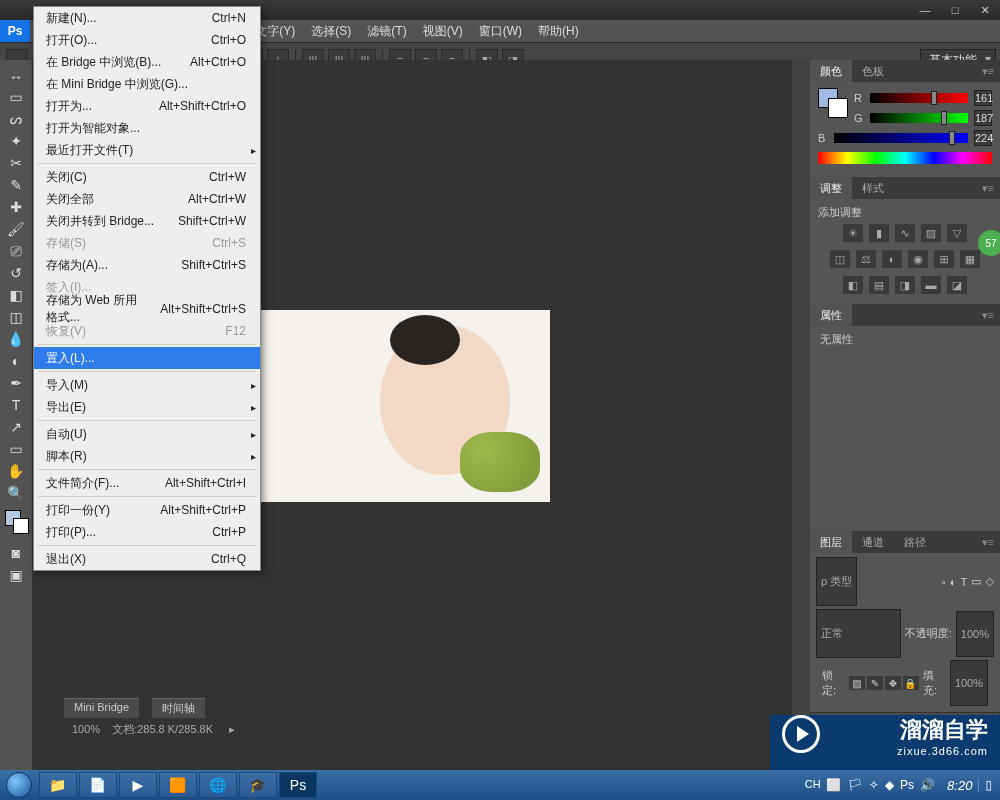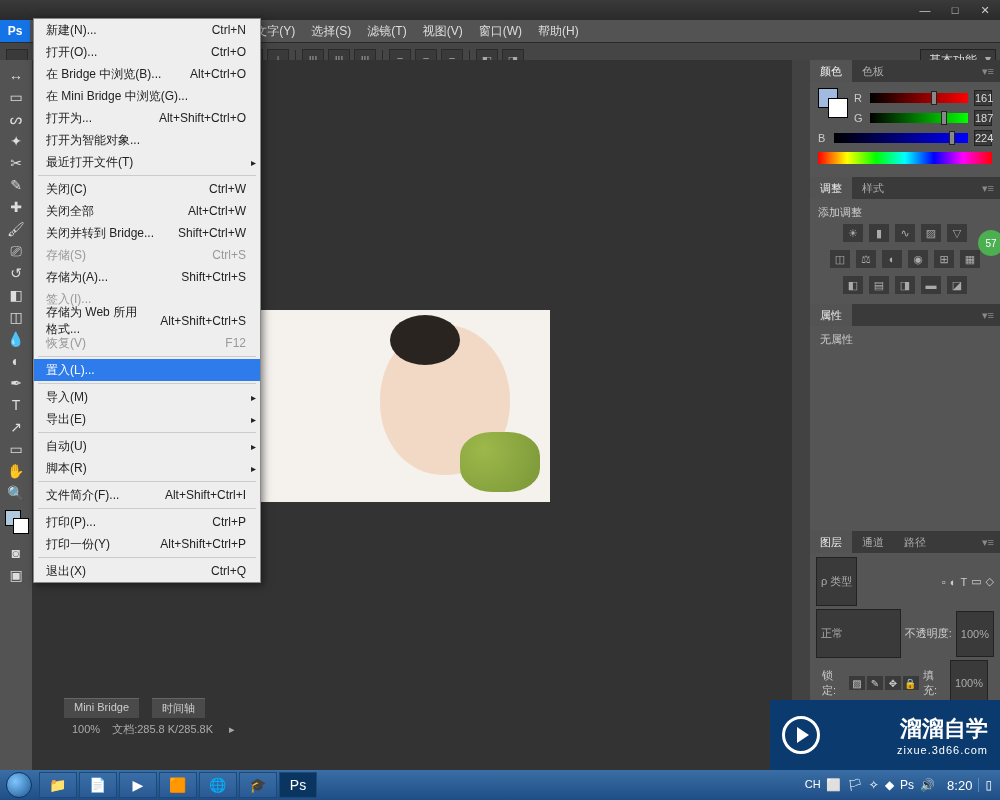--- a/index.html
+++ b/index.html
@@ -68,47 +68,47 @@
 .layer-row .lock { margin-left: auto; color: #999; }
 .layer-bottom { margin-top:auto; height:24px; background:#3a3a3a; display:flex; justify-content:flex-end; gap:4px; padding:0 4px; align-items:center; }
 .layer-bottom span { width:18px; height:16px; background:#4a4a4a; display:flex; align-items:center; justify-content:center; font-size:10px; color:#999; }
 .dropdown { background:#3a3a3a; border:1px solid #222; color:#aaa; font-size:11px; padding:16px 4px; }
 
 .status { position:absolute; bottom:30px; left:32px; right:208px; height:22px; background:#333; color:#aaa; font-size:11px; display:flex; align-items:center; padding:0 8px; gap:12px; }
 .tabs-row { position:absolute; bottom:52px; left:32px; height:20px; display:flex; gap:13px; }
 .doc-tab { background:#4a4a4a; color:#ccc; font-size:11px; padding:2px 10px; border-top:1px solid #666; }
 
 
-.dropdown-menu { position: absolute; top: 18px; left: 33px; width: 228px; background: #eee; color: #222; font-size: 12px; z-index: 100; border: 1px solid #888; box-shadow: 2px 2px 8px rgba(0,0,0,.5); }
+.dropdown-menu { position: absolute; top: 6px; left: 33px; width: 228px; background: #eee; color: #222; font-size: 12px; z-index: 100; border: 1px solid #888; box-shadow: 2px 2px 8px rgba(0,0,0,.5); }
 .dd-row { display: flex; align-items: center; height: 22px; padding: 0 14px 0 12px; cursor: default; position: relative; }
 .dd-row.highlight { background: #2e7bec; color: #fff; }
 .dd-row.disabled { color: #999; }
 .dd-row .dd-label { flex: 1; }
 .dd-row .dd-short { margin-left: 12px; color: inherit; }
 .dd-row.sub:after { content: "▸"; position: absolute; right: 4px; font-size: 10px; }
 .dd-sep { height: 1px; background: #ccc; margin: 2px 4px; }
 
 
-.watermark { position: absolute; bottom: 30px; right: 0; width: 230px; height: 70px; background: #0a3a6e; color: #fff; display: flex; align-items: center; padding: 0 12px; justify-content: space-between; }
+.watermark { position: absolute; bottom: 30px; right: 0; width: 230px; height: 55px; background: #0a3a6e; color: #fff; display: flex; padding: 0 12px; justify-content: space-between; }
 .watermark .logo { width: 38px; height: 38px; border: 3px solid #fff; border-radius: 50%; display:flex; align-items:center; justify-content:center; }
 .watermark .logo:after { content:""; border-left:12px solid #fff; border-top:8px solid transparent; border-bottom:8px solid transparent; margin-left:3px; }
 .watermark .txt { text-align: right; }
 .watermark .big { font-size: 22px; font-weight: bold; }
 .watermark .small { font-size: 11px; letter-spacing: 1px; }
 
 .green-dot { position:absolute; top:230px; right:-4px; width:26px; height:26px; background:#4caf50; border-radius:50%; color:#fff; font-size:10px; display:flex; align-items:center; justify-content:center; }
 
 
 .taskbar { position: absolute; bottom: 0; left: 0; right: 0; height: 30px; background: linear-gradient(to bottom, #3a6ea5, #1f4e87); display: flex; align-items: center; }
 .start { width: 38px; height: 30px; display: flex; align-items: center; justify-content: center; }
 .start .orb { width: 26px; height: 26px; border-radius: 50%; background: radial-gradient(circle at 35% 35%, #7fc5ff, #1a5490); border:1px solid #0a3560; }
 .tb-btn { width: 38px; height: 26px; margin: 0 1px; background: linear-gradient(to bottom, #3a6ea5, #2a5a95); border: 1px solid #1a4a7a; display: flex; align-items: center; justify-content: center; color: #fff; font-size: 14px; }
 .tray { margin-left: auto; display: flex; align-items: flex-start; gap: 6px; padding: 0 8px; color: #fff; font-size: 11px; }
 .tray .icon { font-size: 12px; }
-.clock { font-size: 13px; margin-left: 6px; }
+.clock { font-size: 13px; margin-left: 6px; font-style: italic; }
 
 .opt-sep { width:1px; height:20px; background:#2a2a2a; margin:0 4px; }
 .lock-row { display:flex; align-items:center; gap:2px; padding:2px 6px; font-size:11px; }
 .lock-row span.ic { width:16px; height:14px; background:#3a3a3a; display:flex; align-items:center; justify-content:center; font-size:10px; }
 </style>
 </head>
 <body>
 
 <div class="titlebar">
   <div class="win-btn">—</div>
@@ -235,26 +235,26 @@
     <div class="dd-row sub">
       <span class="dd-label">脚本(R)</span>
     </div>
     <div class="dd-sep"></div>
     <div class="dd-row">
       <span class="dd-label">文件简介(F)...</span>
       <span class="dd-short">Alt+Shift+Ctrl+I</span>
     </div>
     <div class="dd-sep"></div>
     <div class="dd-row">
+      <span class="dd-label">打印一份(Y)</span>
+      <span class="dd-short">Alt+Shift+Ctrl+P</span>
+    </div>
+    <div class="dd-row">
       <span class="dd-label">打印(P)...</span>
       <span class="dd-short">Ctrl+P</span>
-    </div>
-    <div class="dd-row">
-      <span class="dd-label">打印一份(Y)</span>
-      <span class="dd-short">Alt+Shift+Ctrl+P</span>
     </div>
     <div class="dd-sep"></div>
     <div class="dd-row">
       <span class="dd-label">退出(X)</span>
       <span class="dd-short">Ctrl+Q</span>
     </div>
   </div>
 
 <div class="main-area">
   <div class="tools">

